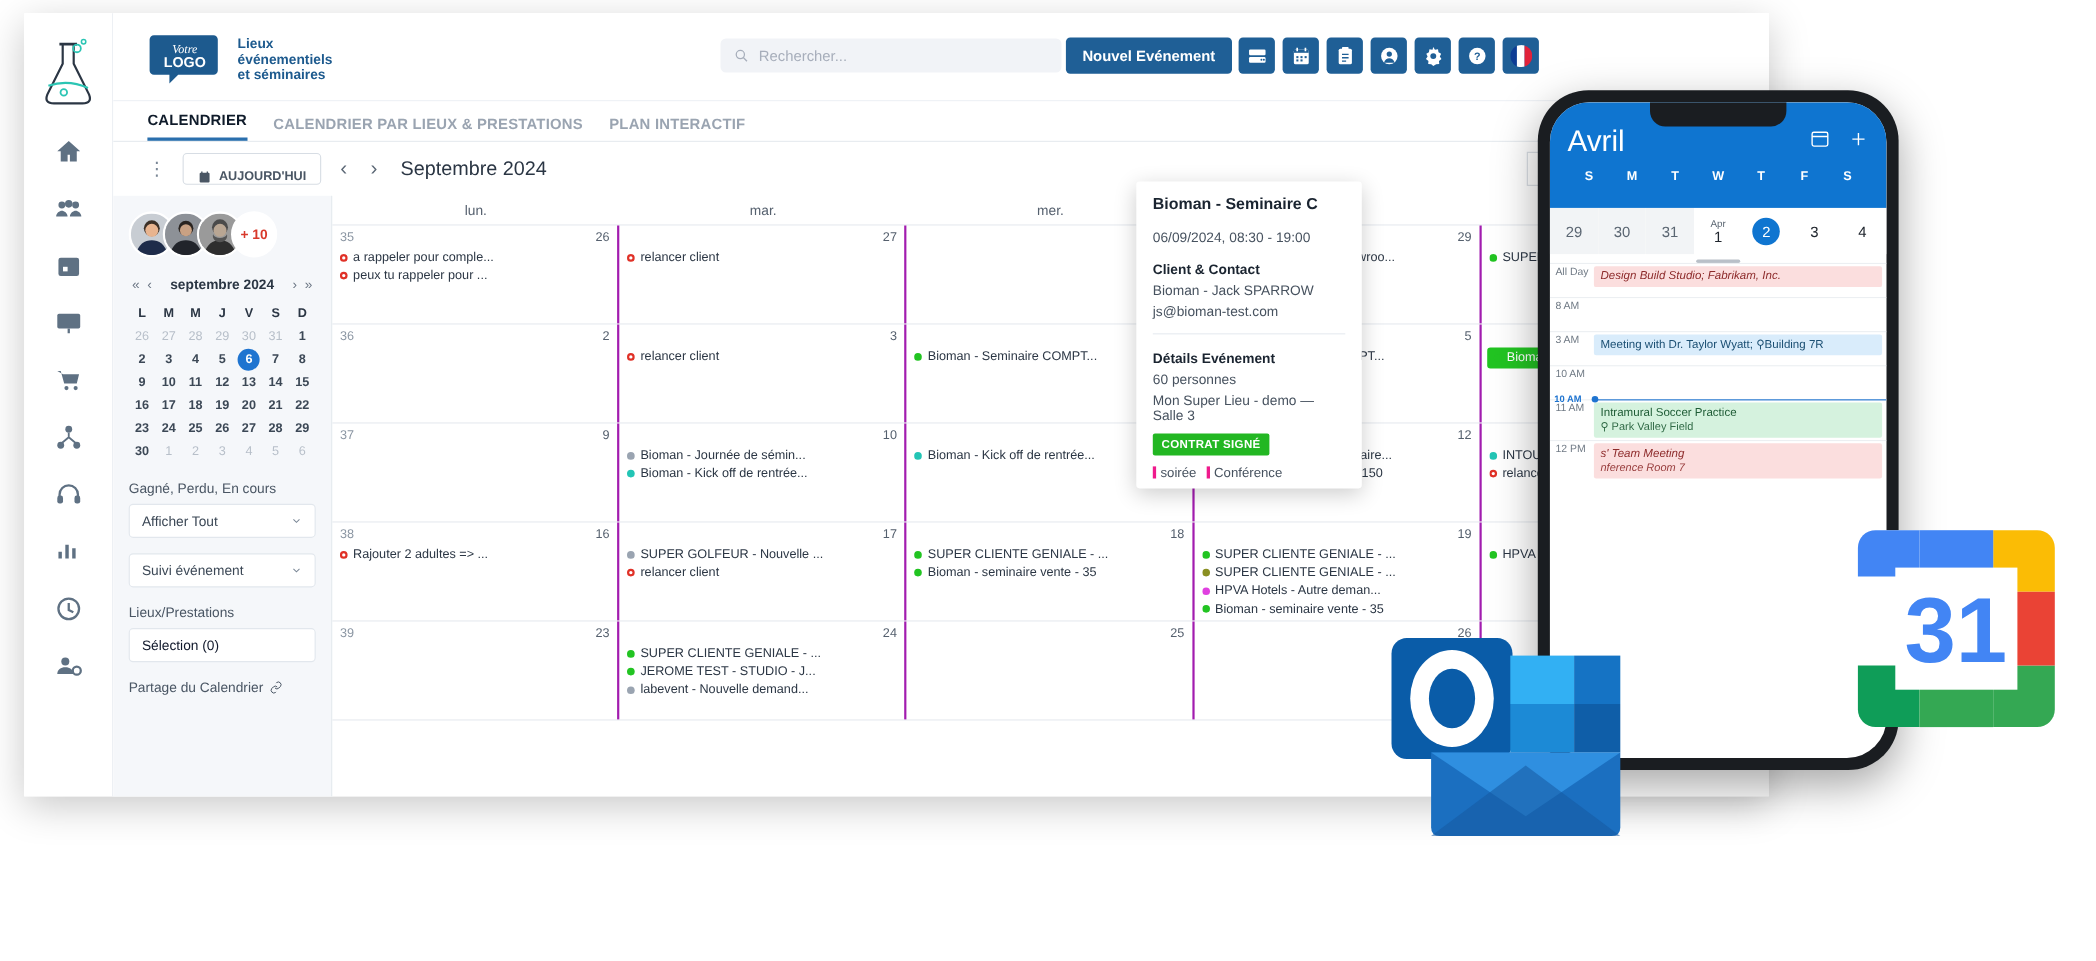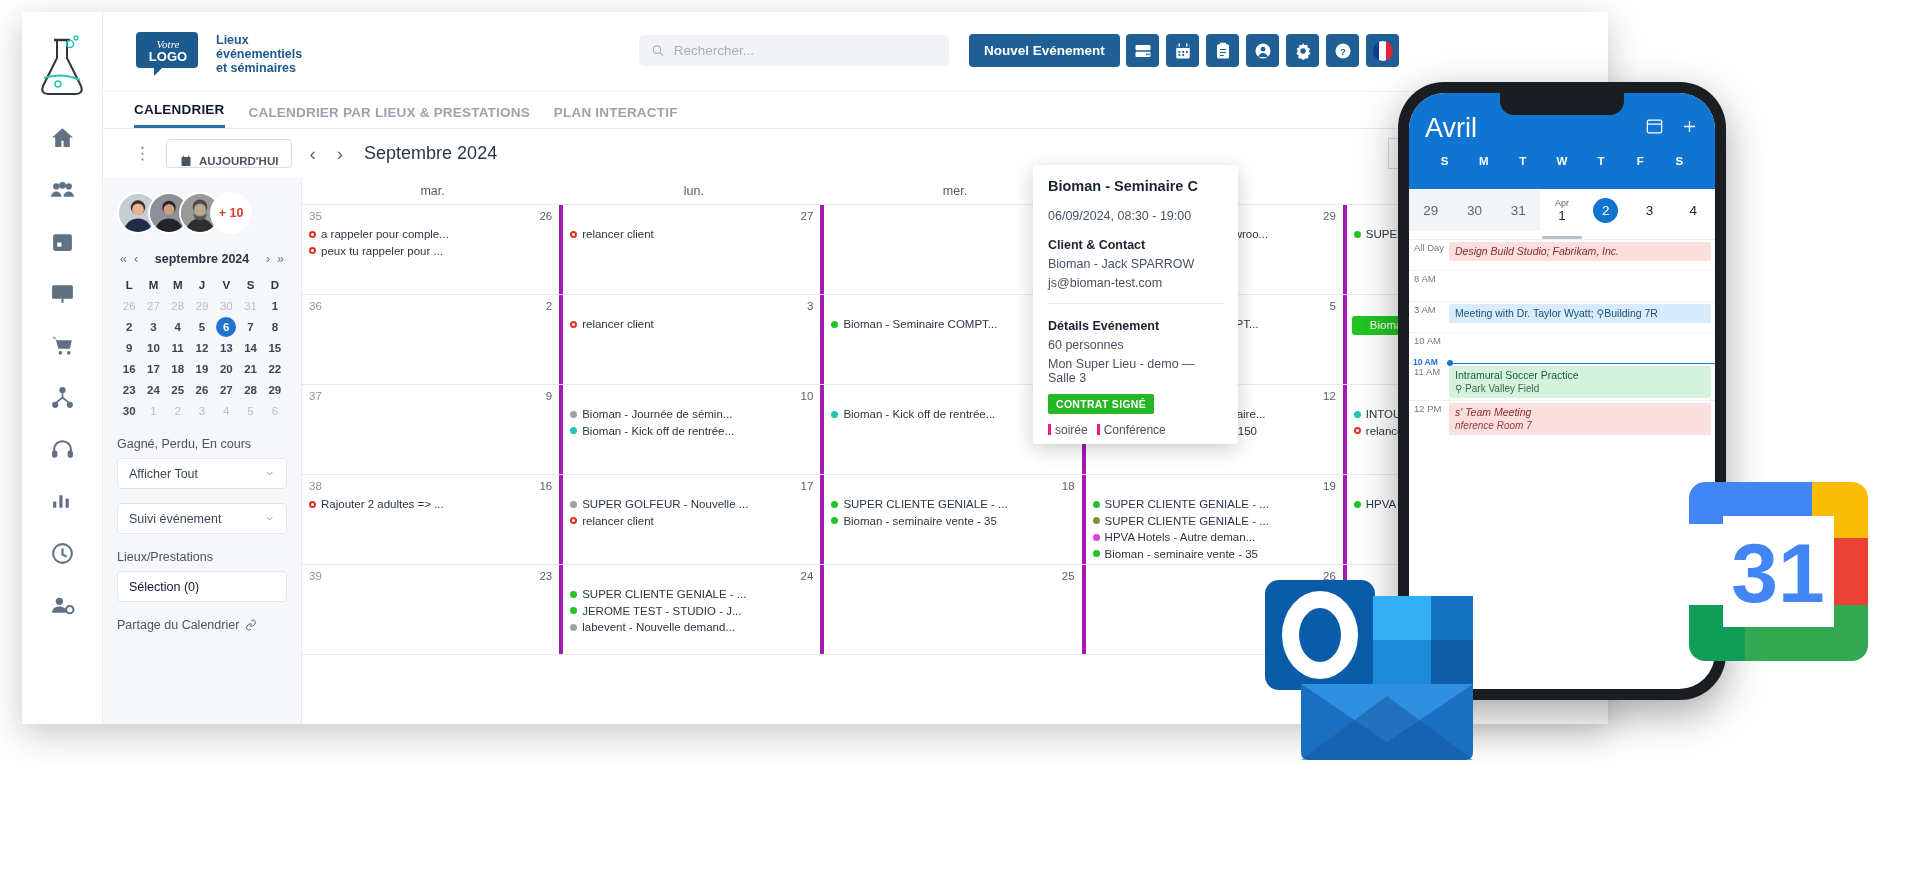--- a/index.html
+++ b/index.html
@@ -29,21 +29,21 @@
   .rail-ic svg { width: 25px; height: 25px; fill: #5f7183; }
 
   .app-main { position: absolute; left: 81px; top: 0; right: 0; bottom: 0; background:#fff; }
 
   .topbar { position: relative; height: 80px; border-bottom: 1px solid #eef1f5; background:#fff; }
   .brand { position: absolute; left: 31px; top: 18px; display: flex; align-items: center; gap: 10px; }
   .brand-badge { width: 72px; height: 48px; position: relative; }
   .brand-txt { font-size: 12.5px; line-height: 14px; color: #1d5a8e; font-weight: bold; }
 
   .search-wrap {
-    position: absolute; left: 536px; top: 23px; width: 310px; height: 31px;
+    position: absolute; left: 552px; top: 23px; width: 310px; height: 31px;
     background: #f1f3f7; border-radius: 5px; display: flex; align-items: center; padding: 0 12px; gap: 9px;
   }
   .search-wrap svg { width: 15px; height: 15px; stroke: #a7aebb; fill: none; stroke-width: 2; }
   .search-input { border: 0; outline: 0; background: transparent; font-size: 13.5px; color: #55606e;
                   font-family: "Liberation Sans", sans-serif; width: 100%; }
   .search-input::placeholder { color: #a7aebb; }
 
   .btn-new {
     position: absolute; left: 866px; top: 22px; height: 33px; padding: 0 15px;
     background: #1f5f96; color: #fff; border: 0; border-radius: 4px;
@@ -118,21 +118,21 @@
   .sb-group { margin-top: 14px; }
   .share { font-size: 12.5px; color: #4a5664; margin-top: 16px; display: flex; align-items: center; gap: 6px; cursor: pointer; }
   .share svg { width: 12px; height: 12px; stroke: #4a5664; fill: none; stroke-width: 1.8; }
 
   
   .cal-area { flex: 1; position: relative; overflow: hidden; }
   .dow-row { display: grid; grid-template-columns: repeat(5, 1fr); height: 26px; }
   .dow-row div { text-align: center; font-size: 12.5px; color: #55606e; line-height: 26px; }
   .weeks { border-top: 1px solid #e6eaef; }
   .wk { display: grid; grid-template-columns: repeat(5, 1fr); height: 90px; border-bottom: 1px solid #e6eaef; }
-  .cell { border-right: 4px solid #a21caf; padding: 5px 7px 0; overflow: hidden; position: relative; }
+  .cell { border-right: 2px solid #a21caf; padding: 5px 7px 0; overflow: hidden; position: relative; }
   .cell-head { display: flex; justify-content: space-between; font-size: 11.5px; color: #8b96a3; margin-bottom: 4px; }
   .cell-head .wn { color: #8b96a3; }
   .cell-head .dn { color: #55606e; }
   .ev { display: flex; align-items: center; gap: 5px; font-size: 11.5px; color: #2b3644;
         white-space: nowrap; overflow: hidden; line-height: 16.5px; }
   .dot { width: 7px; height: 7px; border-radius: 50%; flex: none; }
   .dot.ring { background: #fff; border: 2px solid #e03127; width: 7px; height: 7px; }
   .ev.hl { background: #22c422; color: #fff; border-radius: 3px; padding: 1px 6px; margin-left: -2px; }
   .ev.hl .dot { background: #fff; }
 
@@ -511,22 +511,22 @@
             <span>Partage du Calendrier</span>
             <svg viewBox="0 0 24 24">
               <path d="M10 13a5 5 0 007 0l3-3a5 5 0 00-7-7l-1 1"></path>
                 <path d="M14 11a5 5 0 00-7 0l-3 3a5 5 0 007 7l1-1"></path>
             </svg>
           </div>
         </div>
 
         <div class="cal-area">
           <div class="dow-row" id="dow-row">
+              <div>lun.</div>
               <div>mar.</div>
-              <div>lun.</div>
               <div>mer.</div>
               <div>jeu.</div>
               <div>ven.</div>
             </div>
           <div class="weeks" id="weeks">
               <div class="wk">
                 <div class="cell">
                   <div class="cell-head">
                     <span class="wn">35</span>
                     <span class="dn">26</span>

